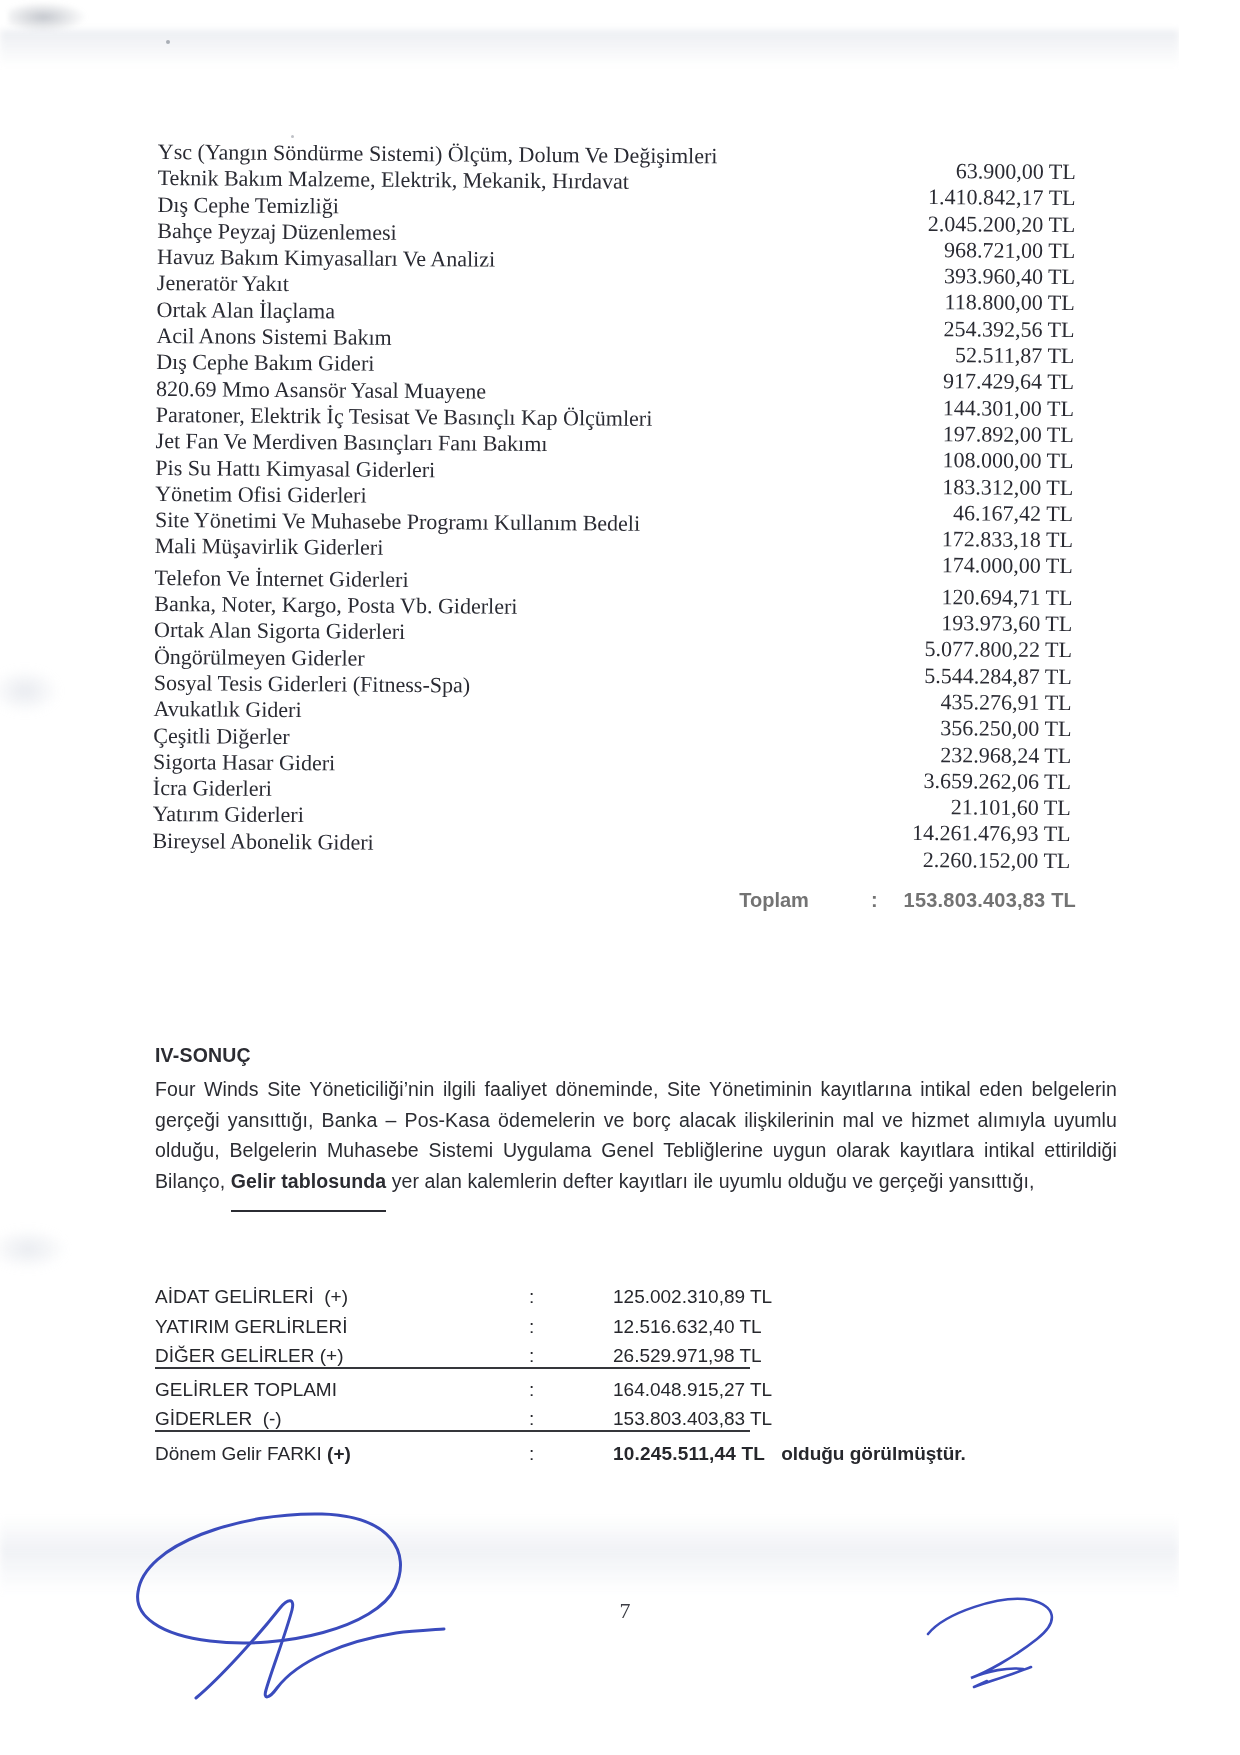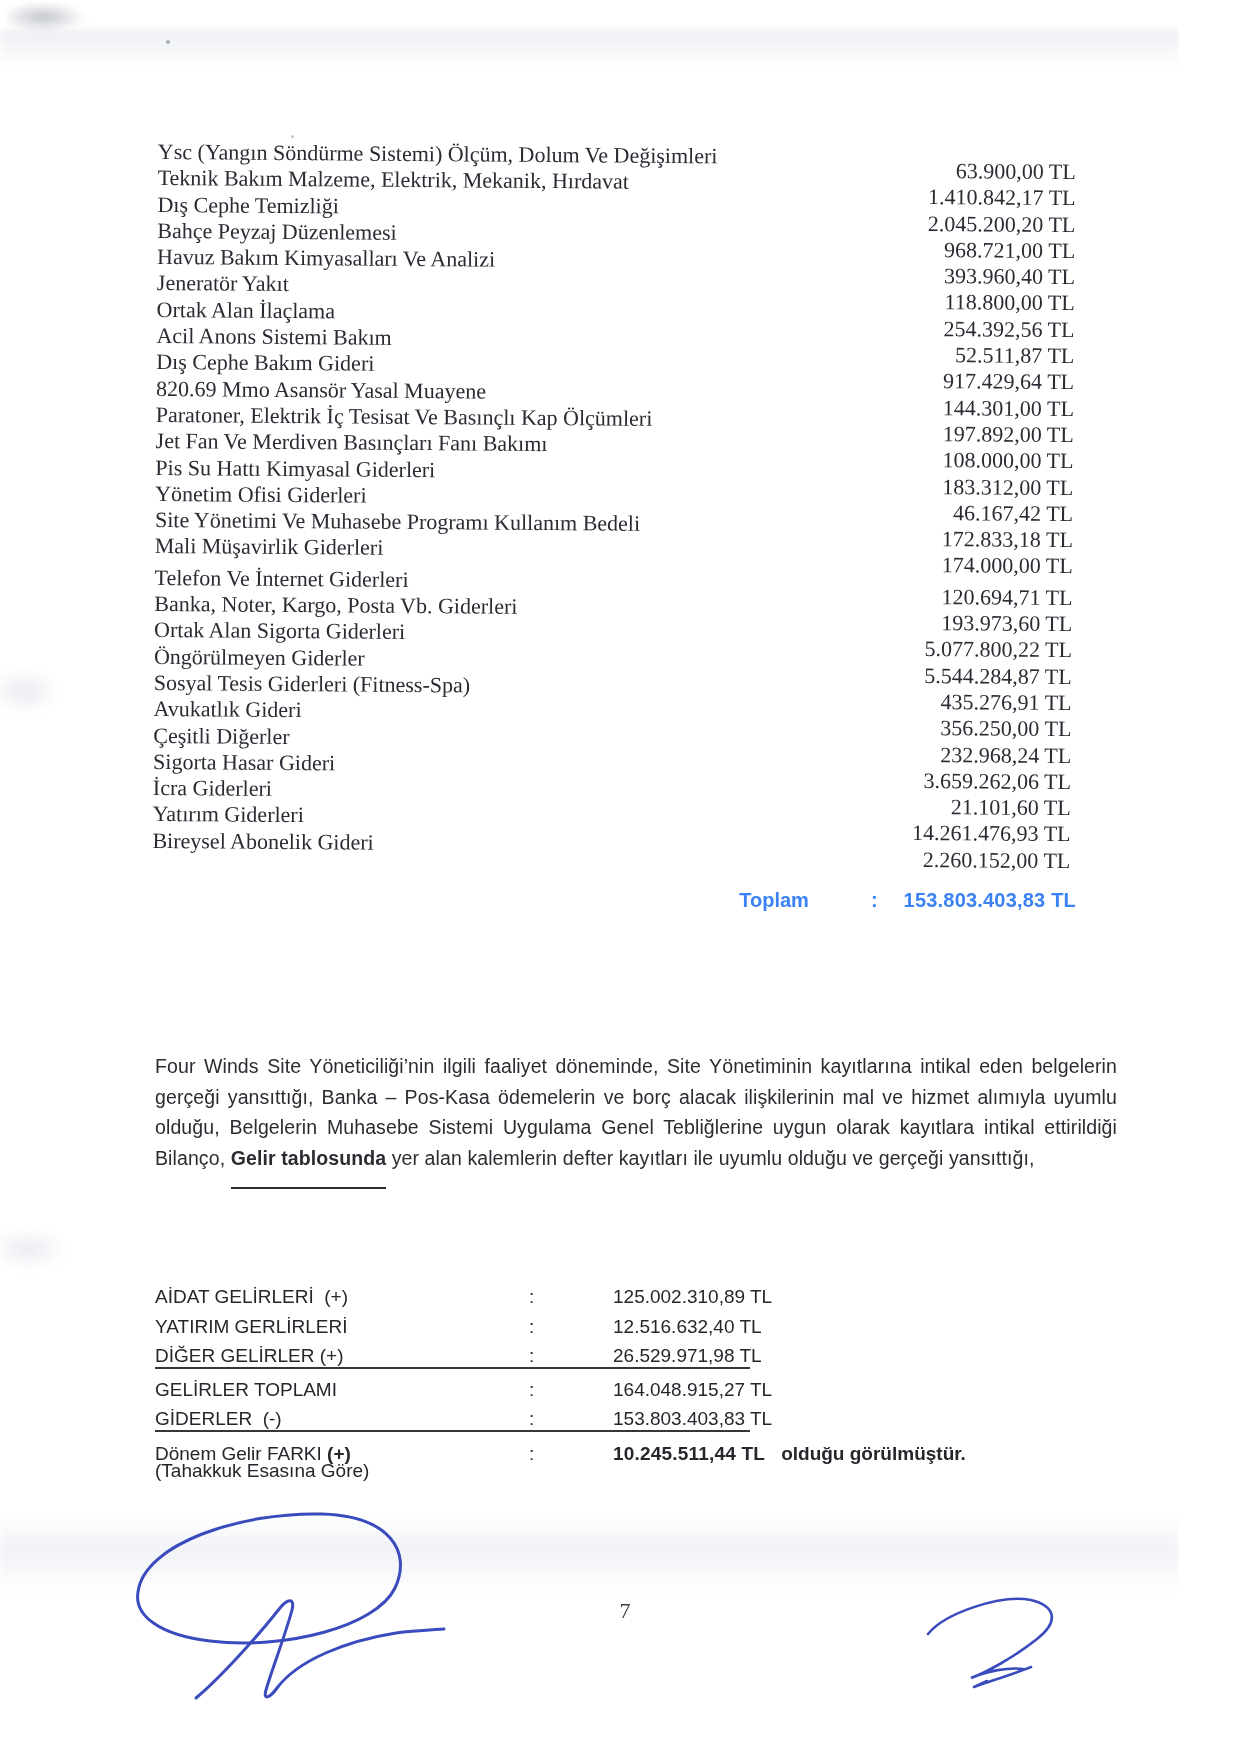--- a/index.html
+++ b/index.html
@@ -44,21 +44,21 @@
   .exp-row { display: flex; justify-content: space-between; align-items: baseline; height: 26.3px; }
   .exp-row.gap { margin-top: 5px; }
   .exp-label  { white-space: nowrap; }
   .exp-amount { white-space: nowrap; transform: translateY(13px); }
 
   .total-row {
     position: absolute;
     left: 158px; top: 889px; width: 918px;
     display: flex; justify-content: flex-end; align-items: baseline;
     font-family: "Liberation Sans", sans-serif;
-    font-weight: bold; font-size: 20px; color: #3b82f6;
+    font-weight: bold; font-size: 20px; color: #737373;
   }
   .total-label { margin-right: 62px; }
   .total-colon { margin-right: 26px; }
   .total-amount { letter-spacing: 0.2px; }
 
   
   .conclusion {
     position: absolute;
     left: 155px; top: 1044px; width: 962px;
     font-family: "Liberation Sans", sans-serif;
@@ -256,20 +256,21 @@
       </div>
     </div>
 
   <div class="total-row">
     <span class="total-label">Toplam</span>
     <span class="total-colon">:</span>
     <span class="total-amount">153.803.403,83 TL</span>
   </div>
 
   <div class="conclusion">
+    <div class="conclusion-heading">IV-SONUÇ</div>
     <div class="conclusion-paragraph"><span>Four Winds Site Yöneticiliği’nin ilgili faaliyet döneminde, Site Yönetiminin kayıtlarına intikal eden belgelerin gerçeği yansıttığı, Banka – Pos-Kasa ödemelerin ve borç alacak ilişkilerinin mal ve hizmet alımıyla uyumlu olduğu, Belgelerin Muhasebe Sistemi Uygulama Genel Tebliğlerine uygun olarak kayıtlara intikal ettirildiği Bilanço, </span><span class="hl">Gelir tablosunda</span><span> yer alan kalemlerin defter kayıtları ile uyumlu olduğu ve gerçeği yansıttığı,</span></div>
   </div>
 
   <div class="summary">
 
       <div class="sum-row">
         <span class="sum-label"><span>AİDAT GELİRLERİ  (+)</span><b></b></span>
         <span class="sum-colon">:</span>
         <span class="sum-value"><span class="val">125.002.310,89 TL</span></span>
       </div>
@@ -297,23 +298,20 @@
         <span class="sum-colon">:</span>
         <span class="sum-value"><span class="val">153.803.403,83 TL</span></span>
       </div>
 
       <div class="sum-row">
         <span class="sum-label"><span>Dönem Gelir FARKI </span><b>(+)</b></span>
         <span class="sum-colon">:</span>
         <span class="sum-value"><span class="val bold">10.245.511,44 TL</span><span class="sum-suffix">olduğu görülmüştür.</span></span>
       </div>
     </div>
-  <div class="summary" style="top:1460px;">
-    <div class="sum-footnote">(Tahakkuk Esasına Göre)</div>
-  </div>
 
   <svg class="sig sig-left" width="360" height="215" viewBox="0 0 360 215">
     <path d="M 30 92 C 36 44, 132 12, 214 14 C 282 16, 304 52, 287 88 C 268 127, 176 150, 102 141 C 52 135, 26 116, 30 92" fill="none" stroke="#3a4bbd" stroke-width="3" stroke-linecap="round"></path>
     <path d="M 88 198 C 112 178, 150 136, 172 108 C 180 98, 187 98, 184 110 C 177 136, 163 172, 158 190 C 155 200, 161 199, 169 188 C 190 160, 238 141, 288 133 C 304 131, 322 130, 336 129" fill="none" stroke="#3a4bbd" stroke-width="3" stroke-linecap="round"></path>
   </svg>
 
   <svg class="sig sig-right" width="165" height="120" viewBox="0 0 165 120">
     <path d="M 15 46 C 32 25, 88 6, 118 12 C 142 18, 147 33, 124 51 C 100 70, 72 85, 58 90 C 74 83, 96 79, 110 81" fill="none" stroke="#3a4bbd" stroke-width="2.6" stroke-linecap="round"></path>
     <path d="M 118 79 C 100 86, 78 93, 61 99 M 61 99 L 74 93" fill="none" stroke="#3a4bbd" stroke-width="2.6" stroke-linecap="round"></path>
   </svg>

